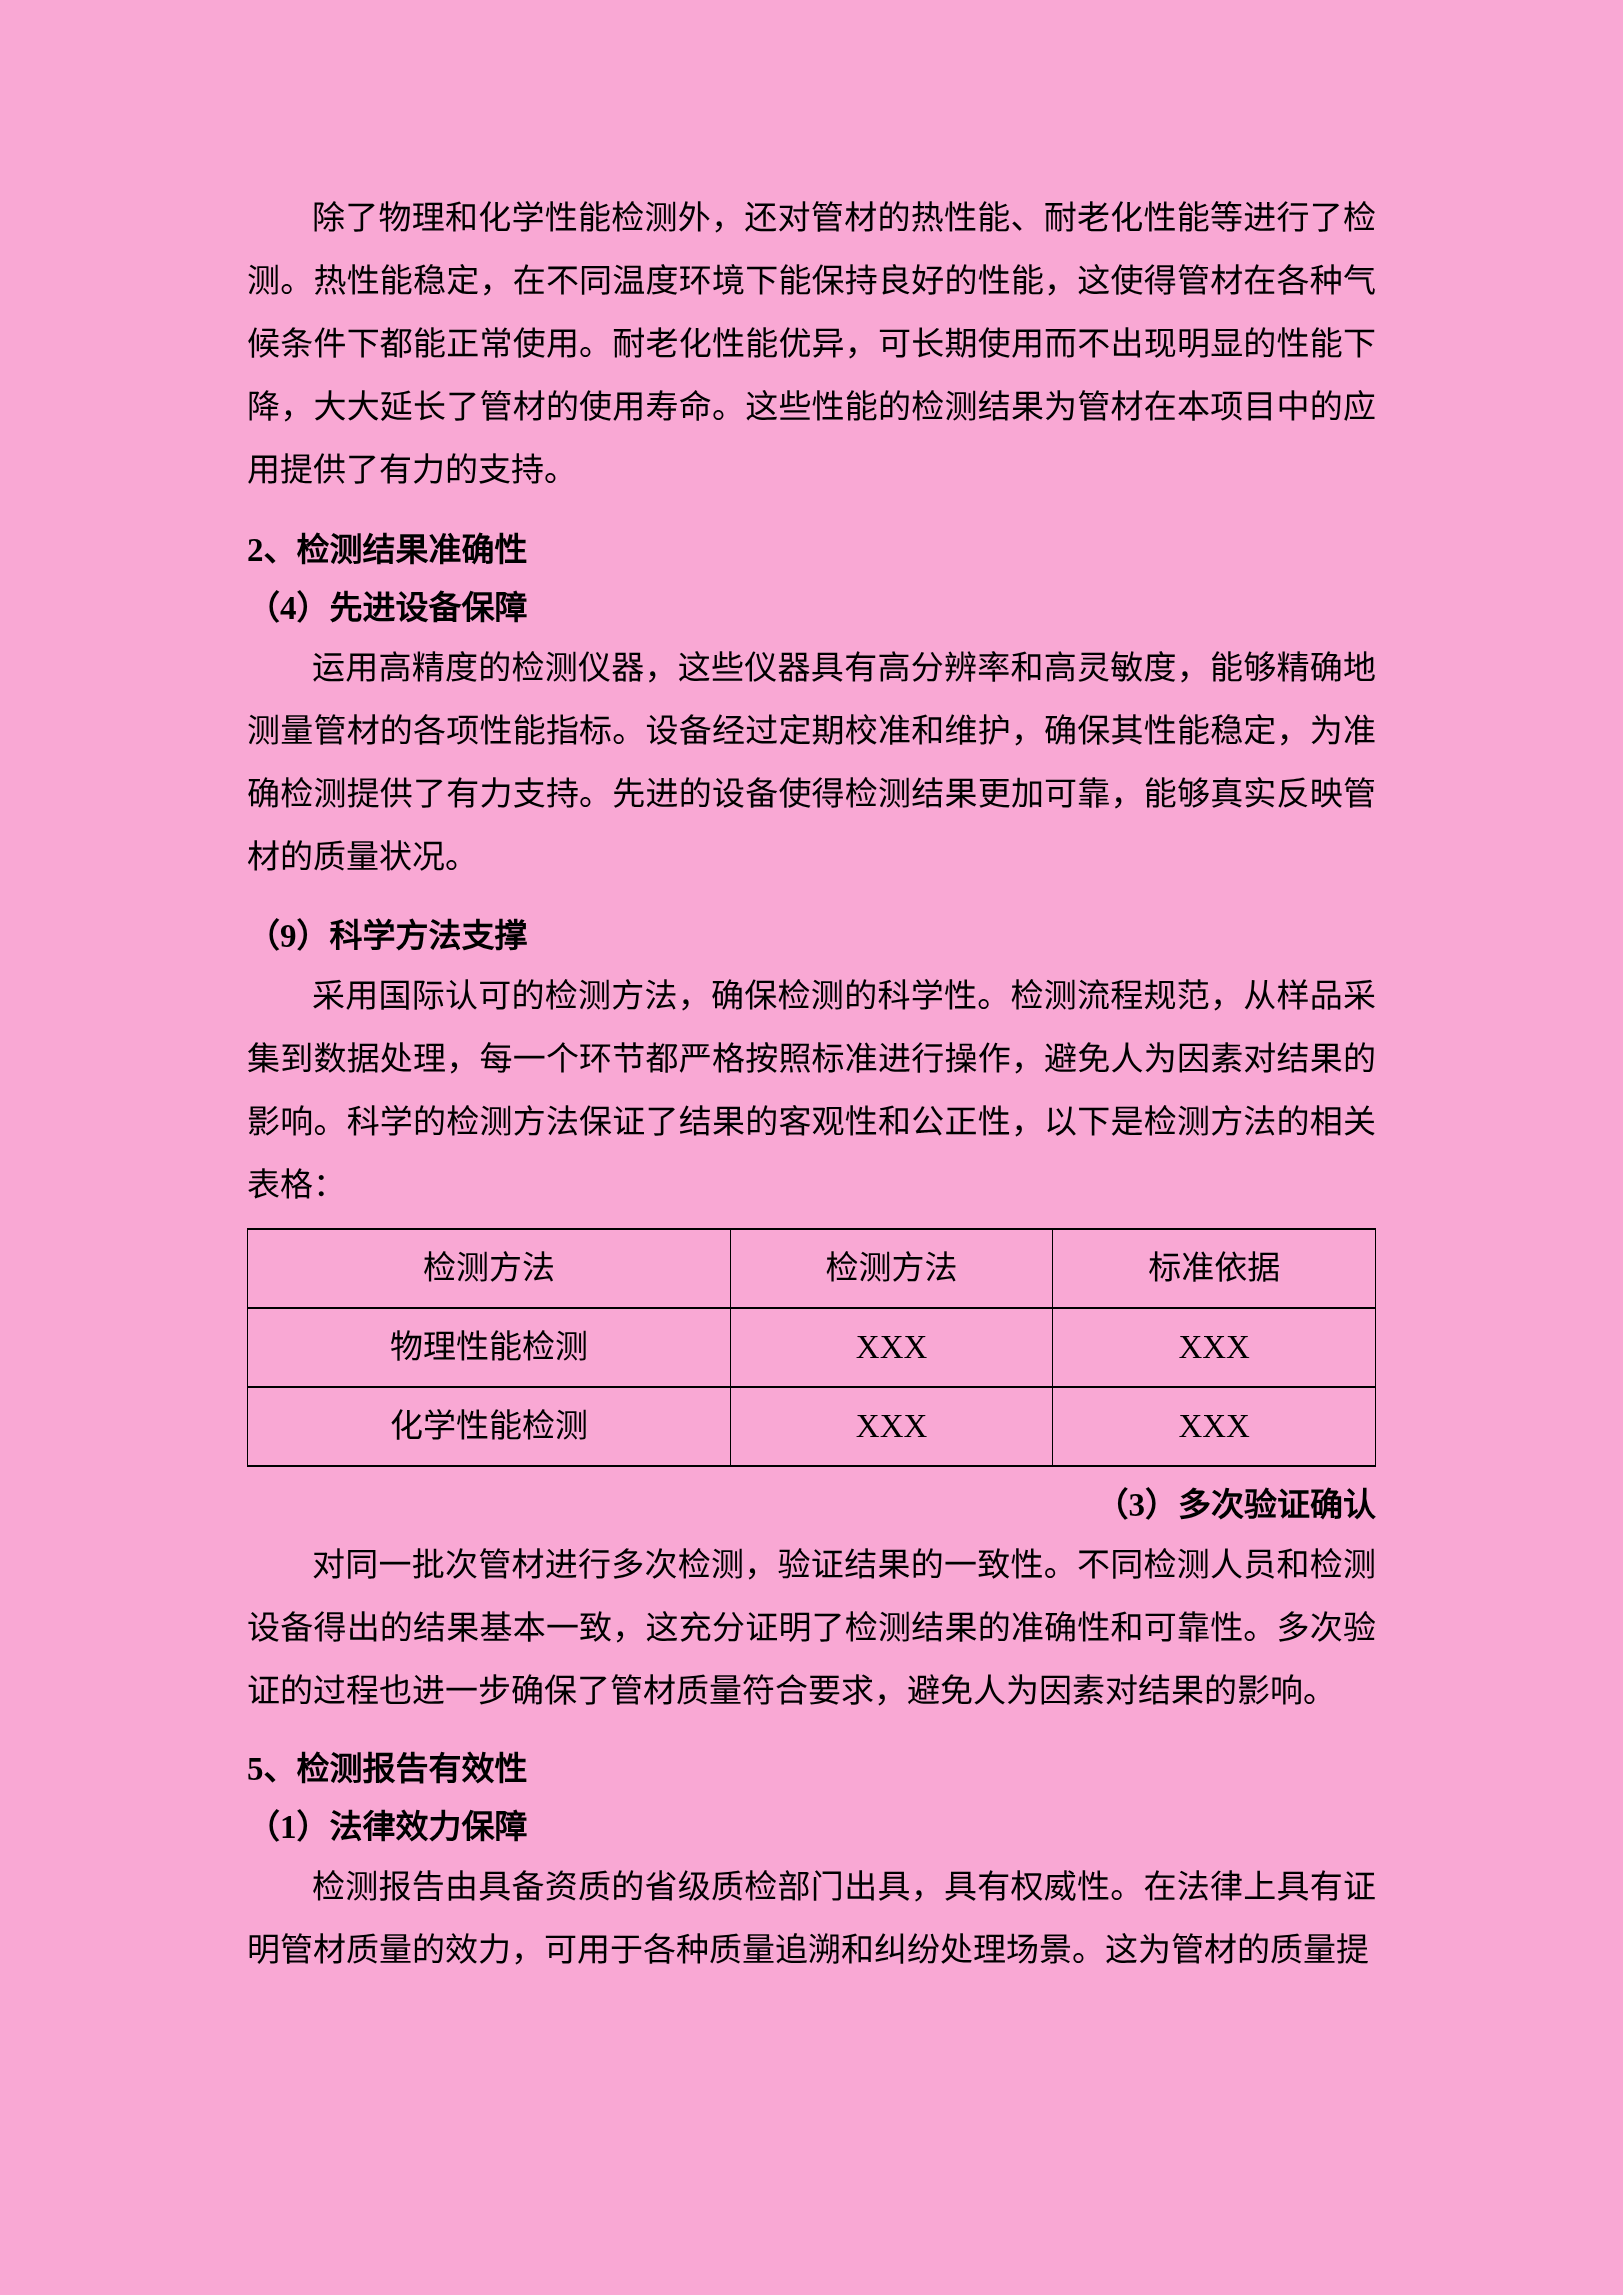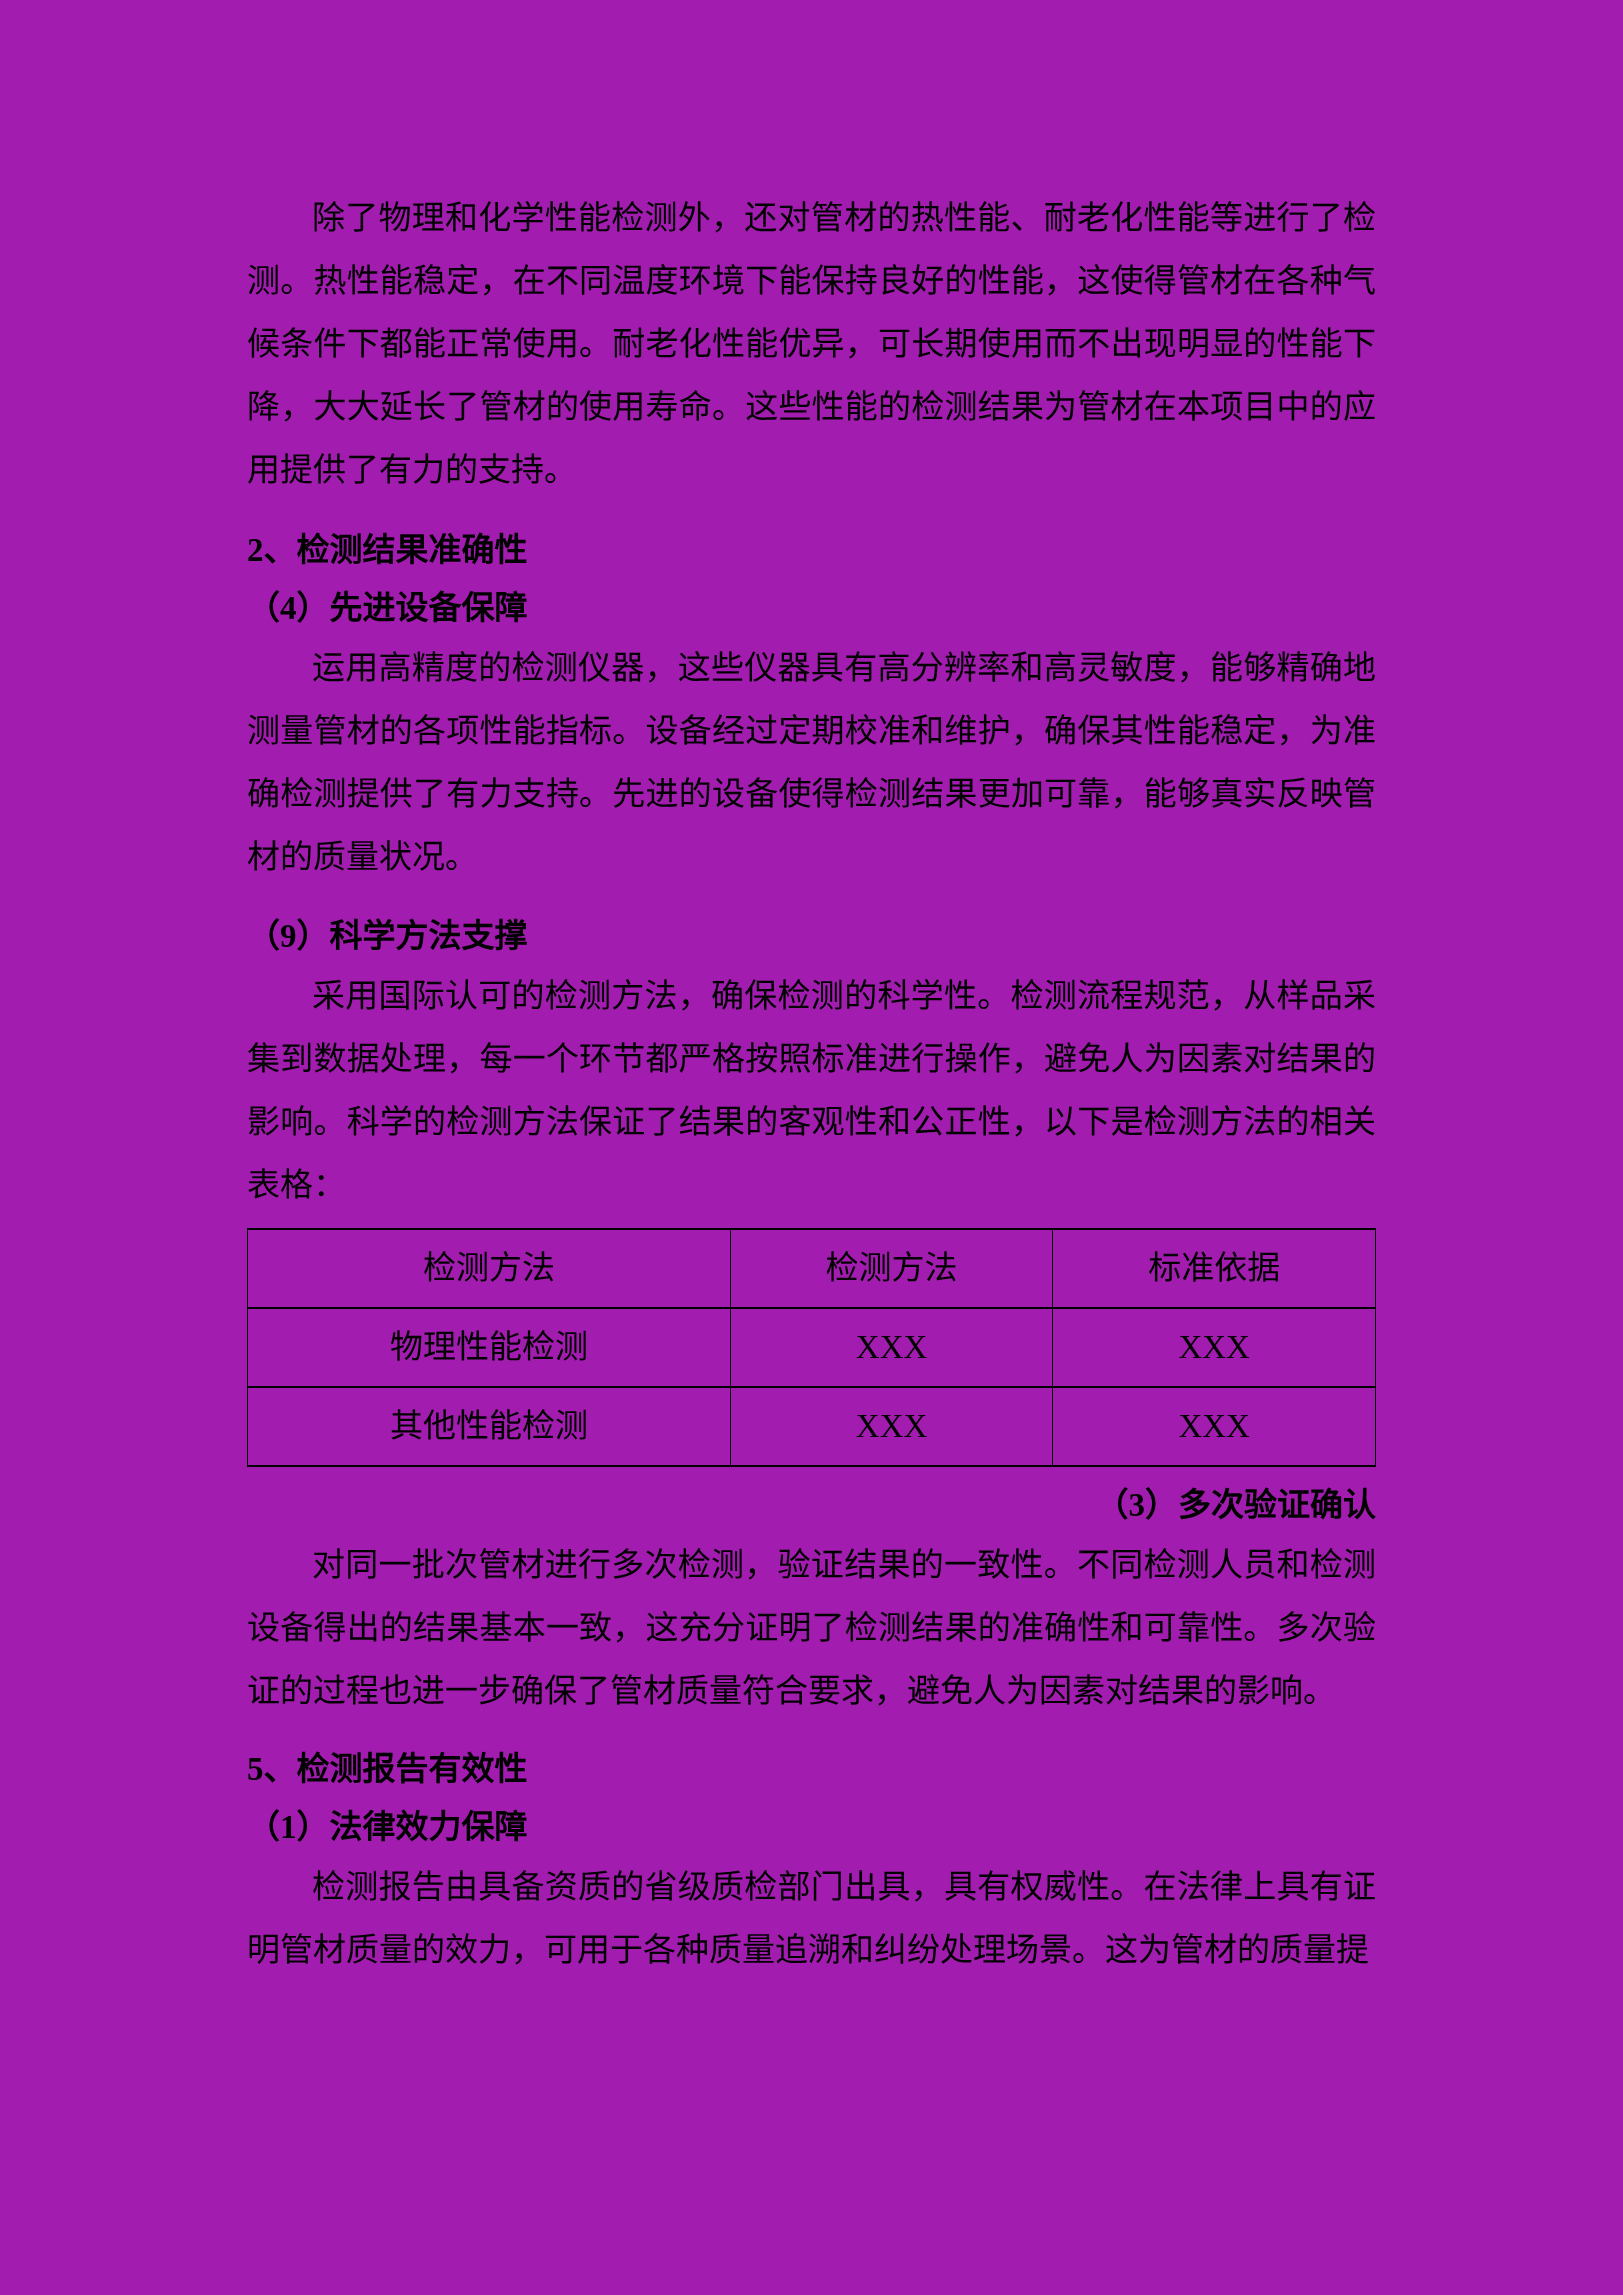--- a/index.html
+++ b/index.html
@@ -5,21 +5,21 @@
   html, body {
     margin: 0;
     padding: 0;
     background: #ffffff;
   }
   .doc-page {
     position: relative;
     width: 1623px;
     height: 2295px;
     margin: 0 auto;
-    background: #a21caf;
+    background: #f9a8d4;
     box-sizing: border-box;
     padding: 187px 247px 0 247px;
     font-family: "Liberation Serif", "DejaVu Serif", serif;
     color: #000000;
     overflow: hidden;
   }
   .para {
     margin: 0;
     font-size: 33px;
     line-height: 63px;
@@ -89,21 +89,21 @@
         <td>检测方法</td>
         <td>检测方法</td>
         <td>标准依据</td>
       </tr>
       <tr>
         <td>物理性能检测</td>
         <td>XXX</td>
         <td>XXX</td>
       </tr>
       <tr>
-        <td>其他性能检测</td>
+        <td>化学性能检测</td>
         <td>XXX</td>
         <td>XXX</td>
       </tr>
     </tbody>
   </table>
 
   <p class="hd hd-verify">（3）多次验证确认</p>
 
   <p class="para">对同一批次管材进行多次检测，验证结果的一致性。不同检测人员和检测设备得出的结果基本一致，这充分证明了检测结果的准确性和可靠性。多次验证的过程也进一步确保了管材质量符合要求，避免人为因素对结果的影响。</p>
 

